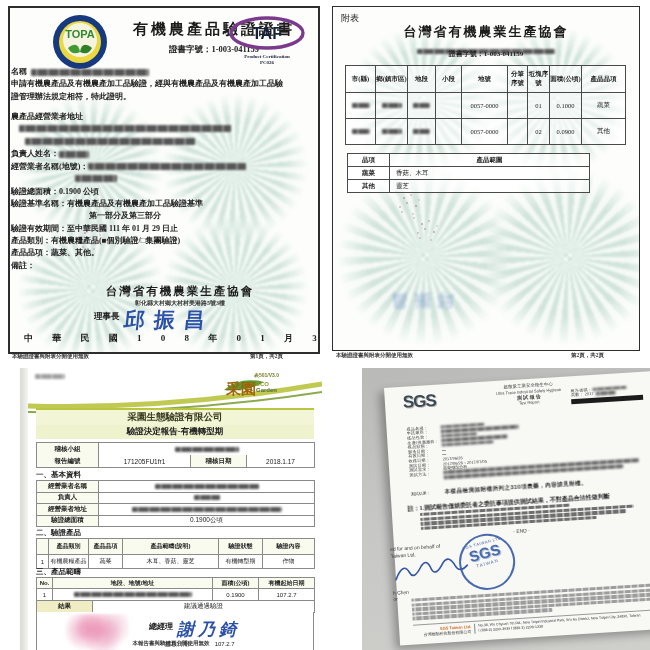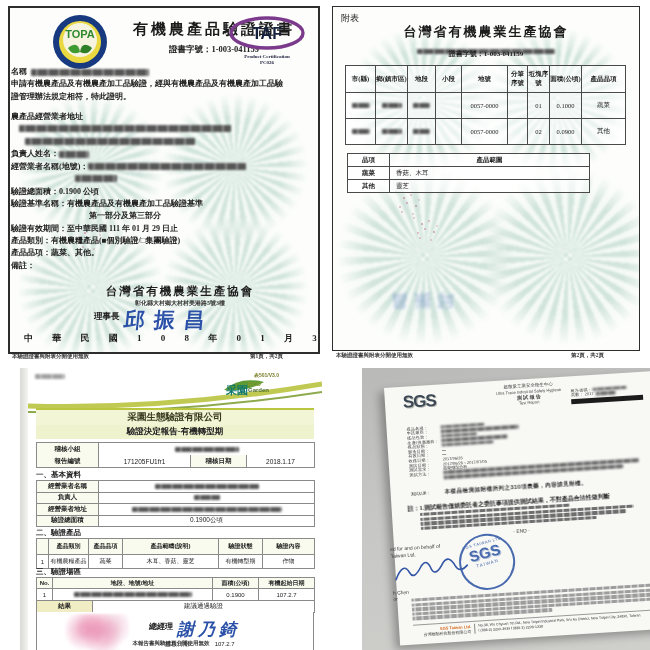--- a/index.html
+++ b/index.html
@@ -202,21 +202,21 @@
 
       <div class="abs" style="left:226px;top:4px;font-size:5px;font-weight:bold;color:#7a7d28;font-family:'Liberation Sans',sans-serif;">表501/V3.0</div>
 
       <svg class="abs" style="left:0;top:12px;" width="294" height="34" viewBox="0 0 294 34">
         <path d="M0 26 Q140 30 294 4" stroke="#b9c43f" stroke-width="5" fill="none" opacity=".9"></path>
         <path d="M0 32 Q150 34 294 12" stroke="#7fa03a" stroke-width="2" fill="none" opacity=".9"></path>
         <path d="M196 10 Q212 -4 236 2 Q220 12 196 10Z" fill="#5d9a34"></path>
       </svg>
 
       <div class="abs" style="left:198px;top:12px;white-space:nowrap;">
-        <span style="font-size:11px;font-weight:bold;color:#0f766e;">采園</span><span style="display:inline-block;vertical-align:2px;line-height:6px;text-align:left;font-family:'Liberation Sans',sans-serif;"><span style="font-size:6px;font-weight:bold;color:#8a9a2e;display:block;">ECO</span><span style="font-size:6px;font-weight:bold;color:#4a6a28;display:block;">Garden</span></span>
+        <span style="font-size:15px;font-weight:bold;color:#a16207;">采園</span><span style="display:inline-block;vertical-align:2px;line-height:6px;text-align:left;font-family:'Liberation Sans',sans-serif;"><span style="font-size:6px;font-weight:bold;color:#8a9a2e;display:block;">ECO</span><span style="font-size:6px;font-weight:bold;color:#4a6a28;display:block;">Garden</span></span>
       </div>
 
       <div class="band" style="top:40px;height:15px;background:#f2f5d6;border-top:2px solid #b9c43f;font-size:9.5px;color:#3a3a1e;">
         <span>采園生態驗證有限公司</span>
       </div>
       <div class="band" style="top:57px;height:14px;background:#eef2cd;font-size:8.5px;color:#222;">
         <span>驗證決定報告-有機轉型期</span>
       </div>
 
       <div class="g-tb abs" style="left:8px;top:74px;grid-template-columns:62px 216px;grid-auto-rows:13px;font-size:6.5px;color:#222;">
@@ -264,21 +264,21 @@
         <div class="g-label">驗證內容</div>
         <div style="height:13px;">1</div>
         <div>有機農糧產品</div>
         <div>蔬菜</div>
         <div>木耳、香菇、靈芝</div>
         <div>有機轉型期</div>
         <div>作物</div>
       </div>
 
       <div class="sechdr" style="top:199px;height:10px;">
-          <span>三、驗證場區</span>
+          <span>三、產品範疇</span>
         </div>
       <div class="g-tb abs" style="left:8px;top:209px;grid-template-columns:16px 160px 46px 56px;font-size:6px;color:#222;">
         <div class="g-label" style="height:10px;">No.</div>
         <div class="g-label">地段、地號/地址</div>
         <div class="g-label">面積(公頃)</div>
         <div class="g-label">有機起始日期</div>
         <div style="height:11px;">1</div>
         <div>
             <span class="redact sm" style="width:118px;"></span>
           </div>

